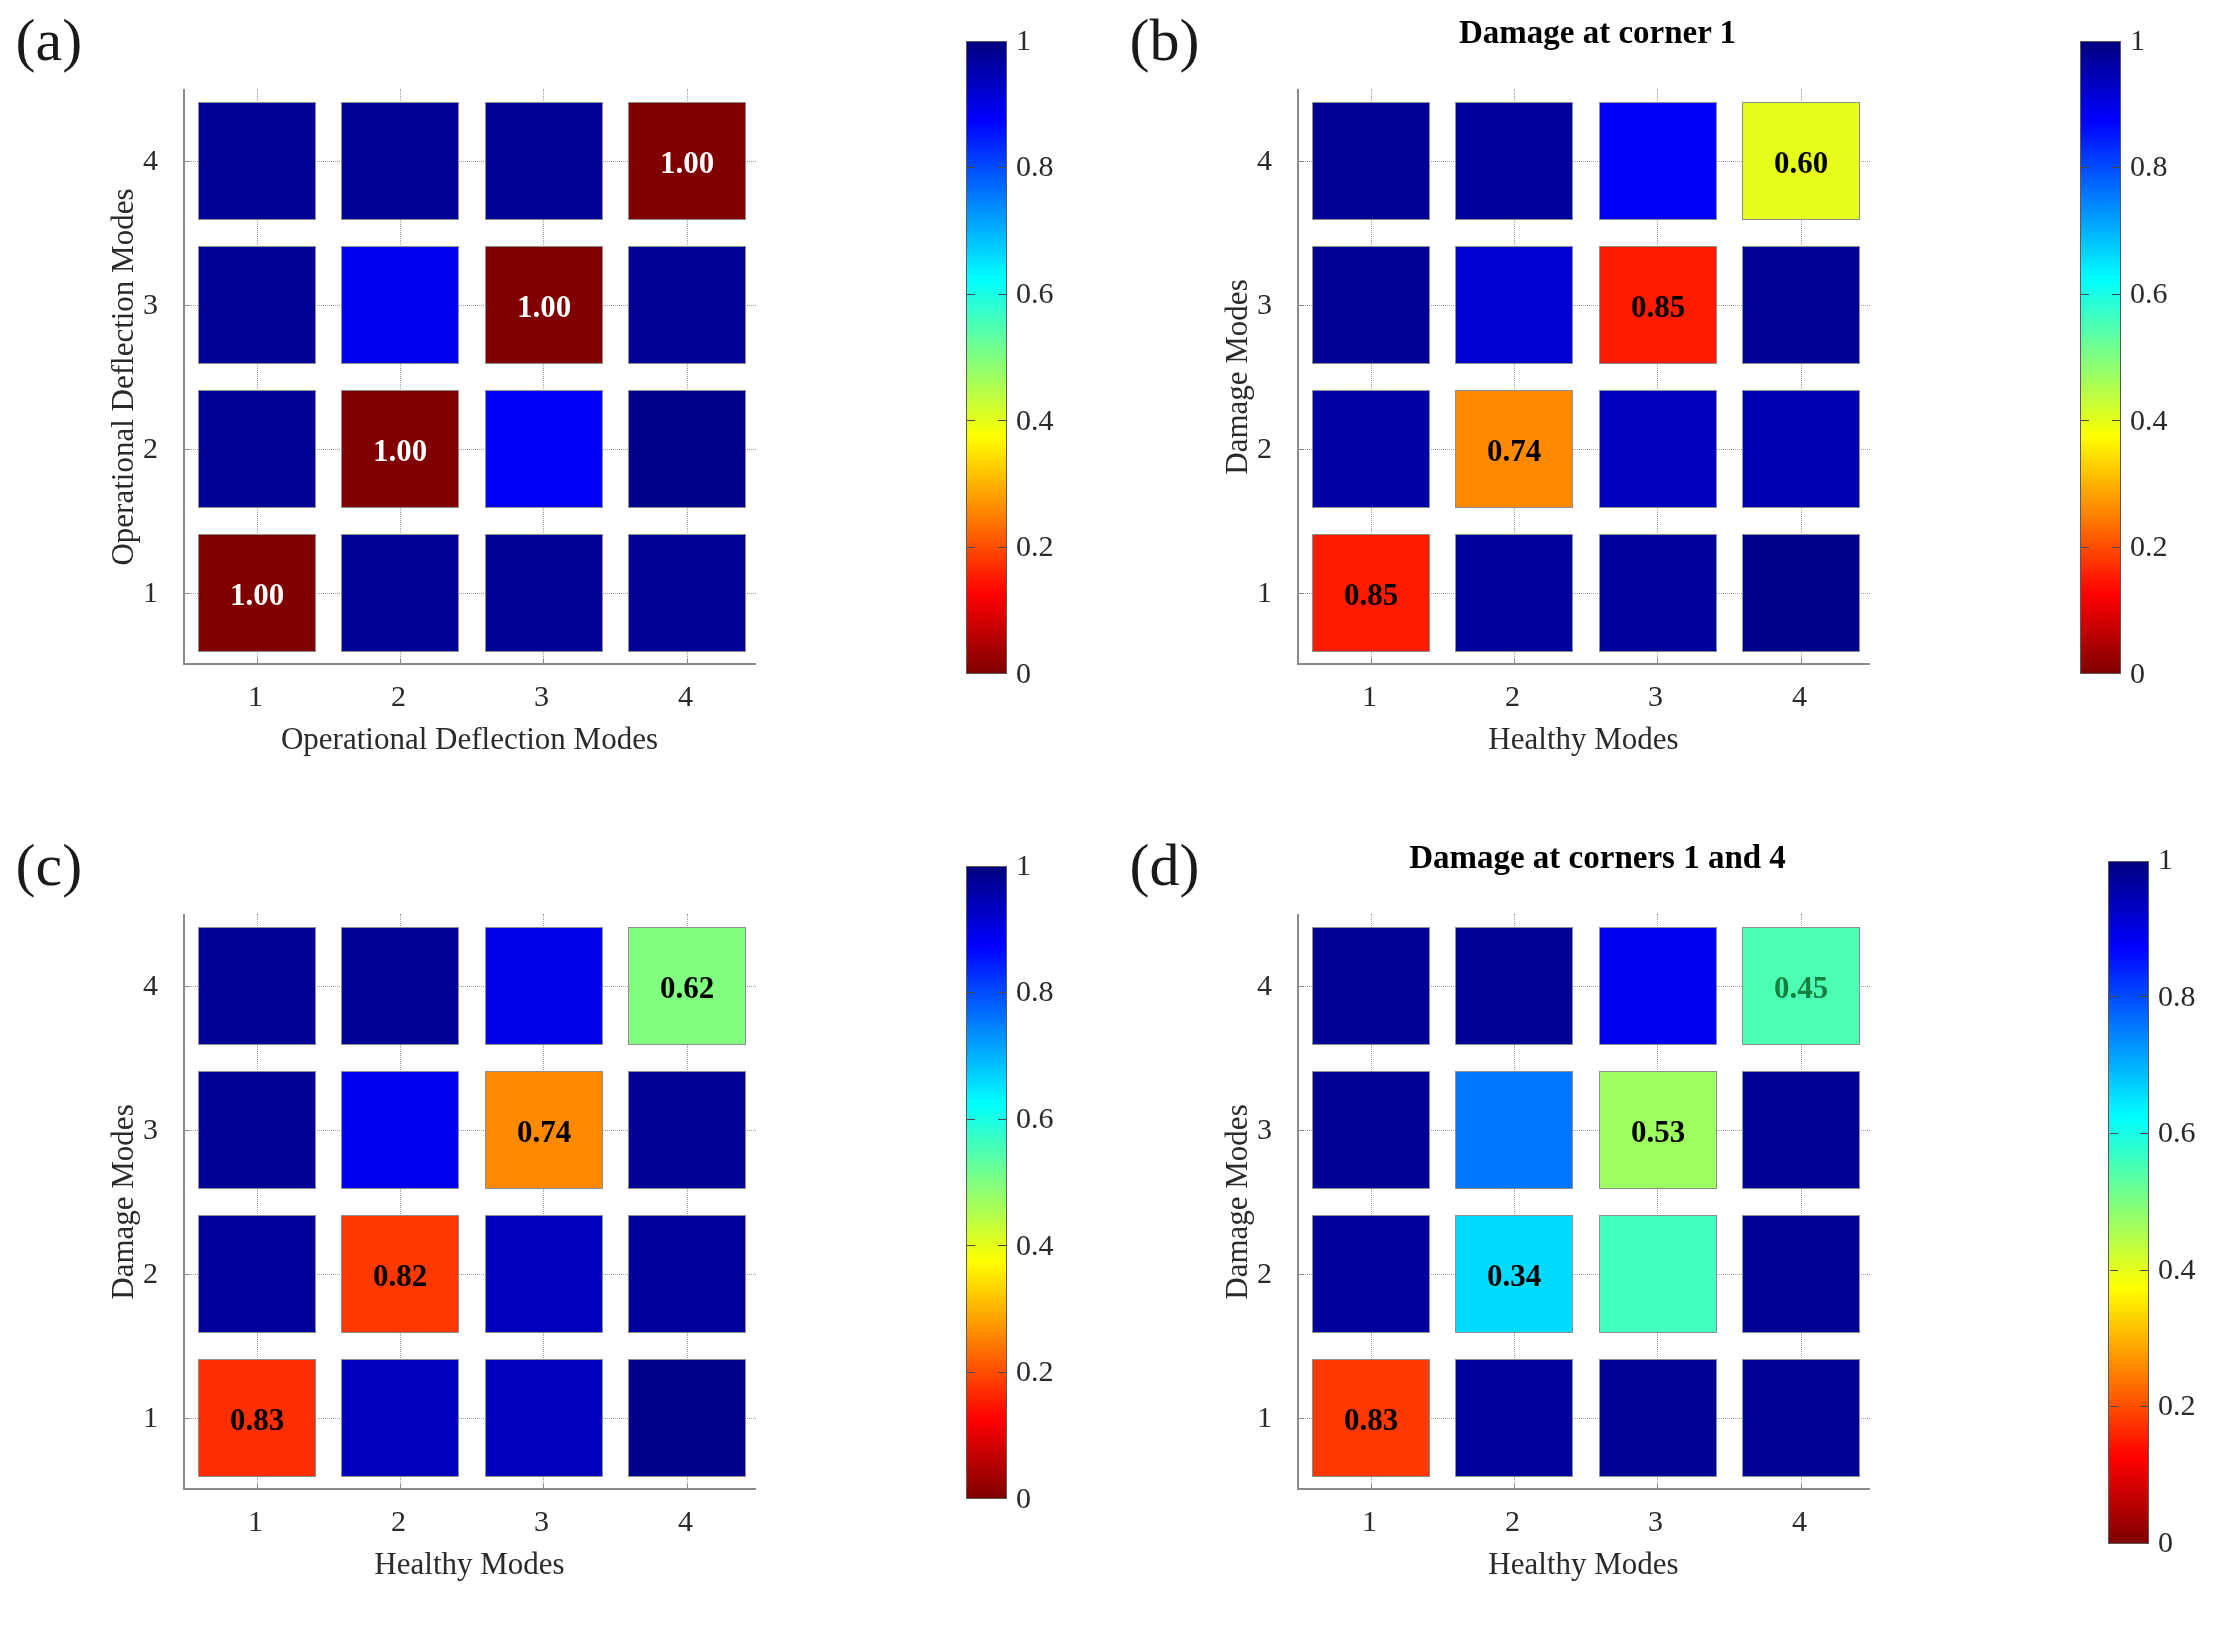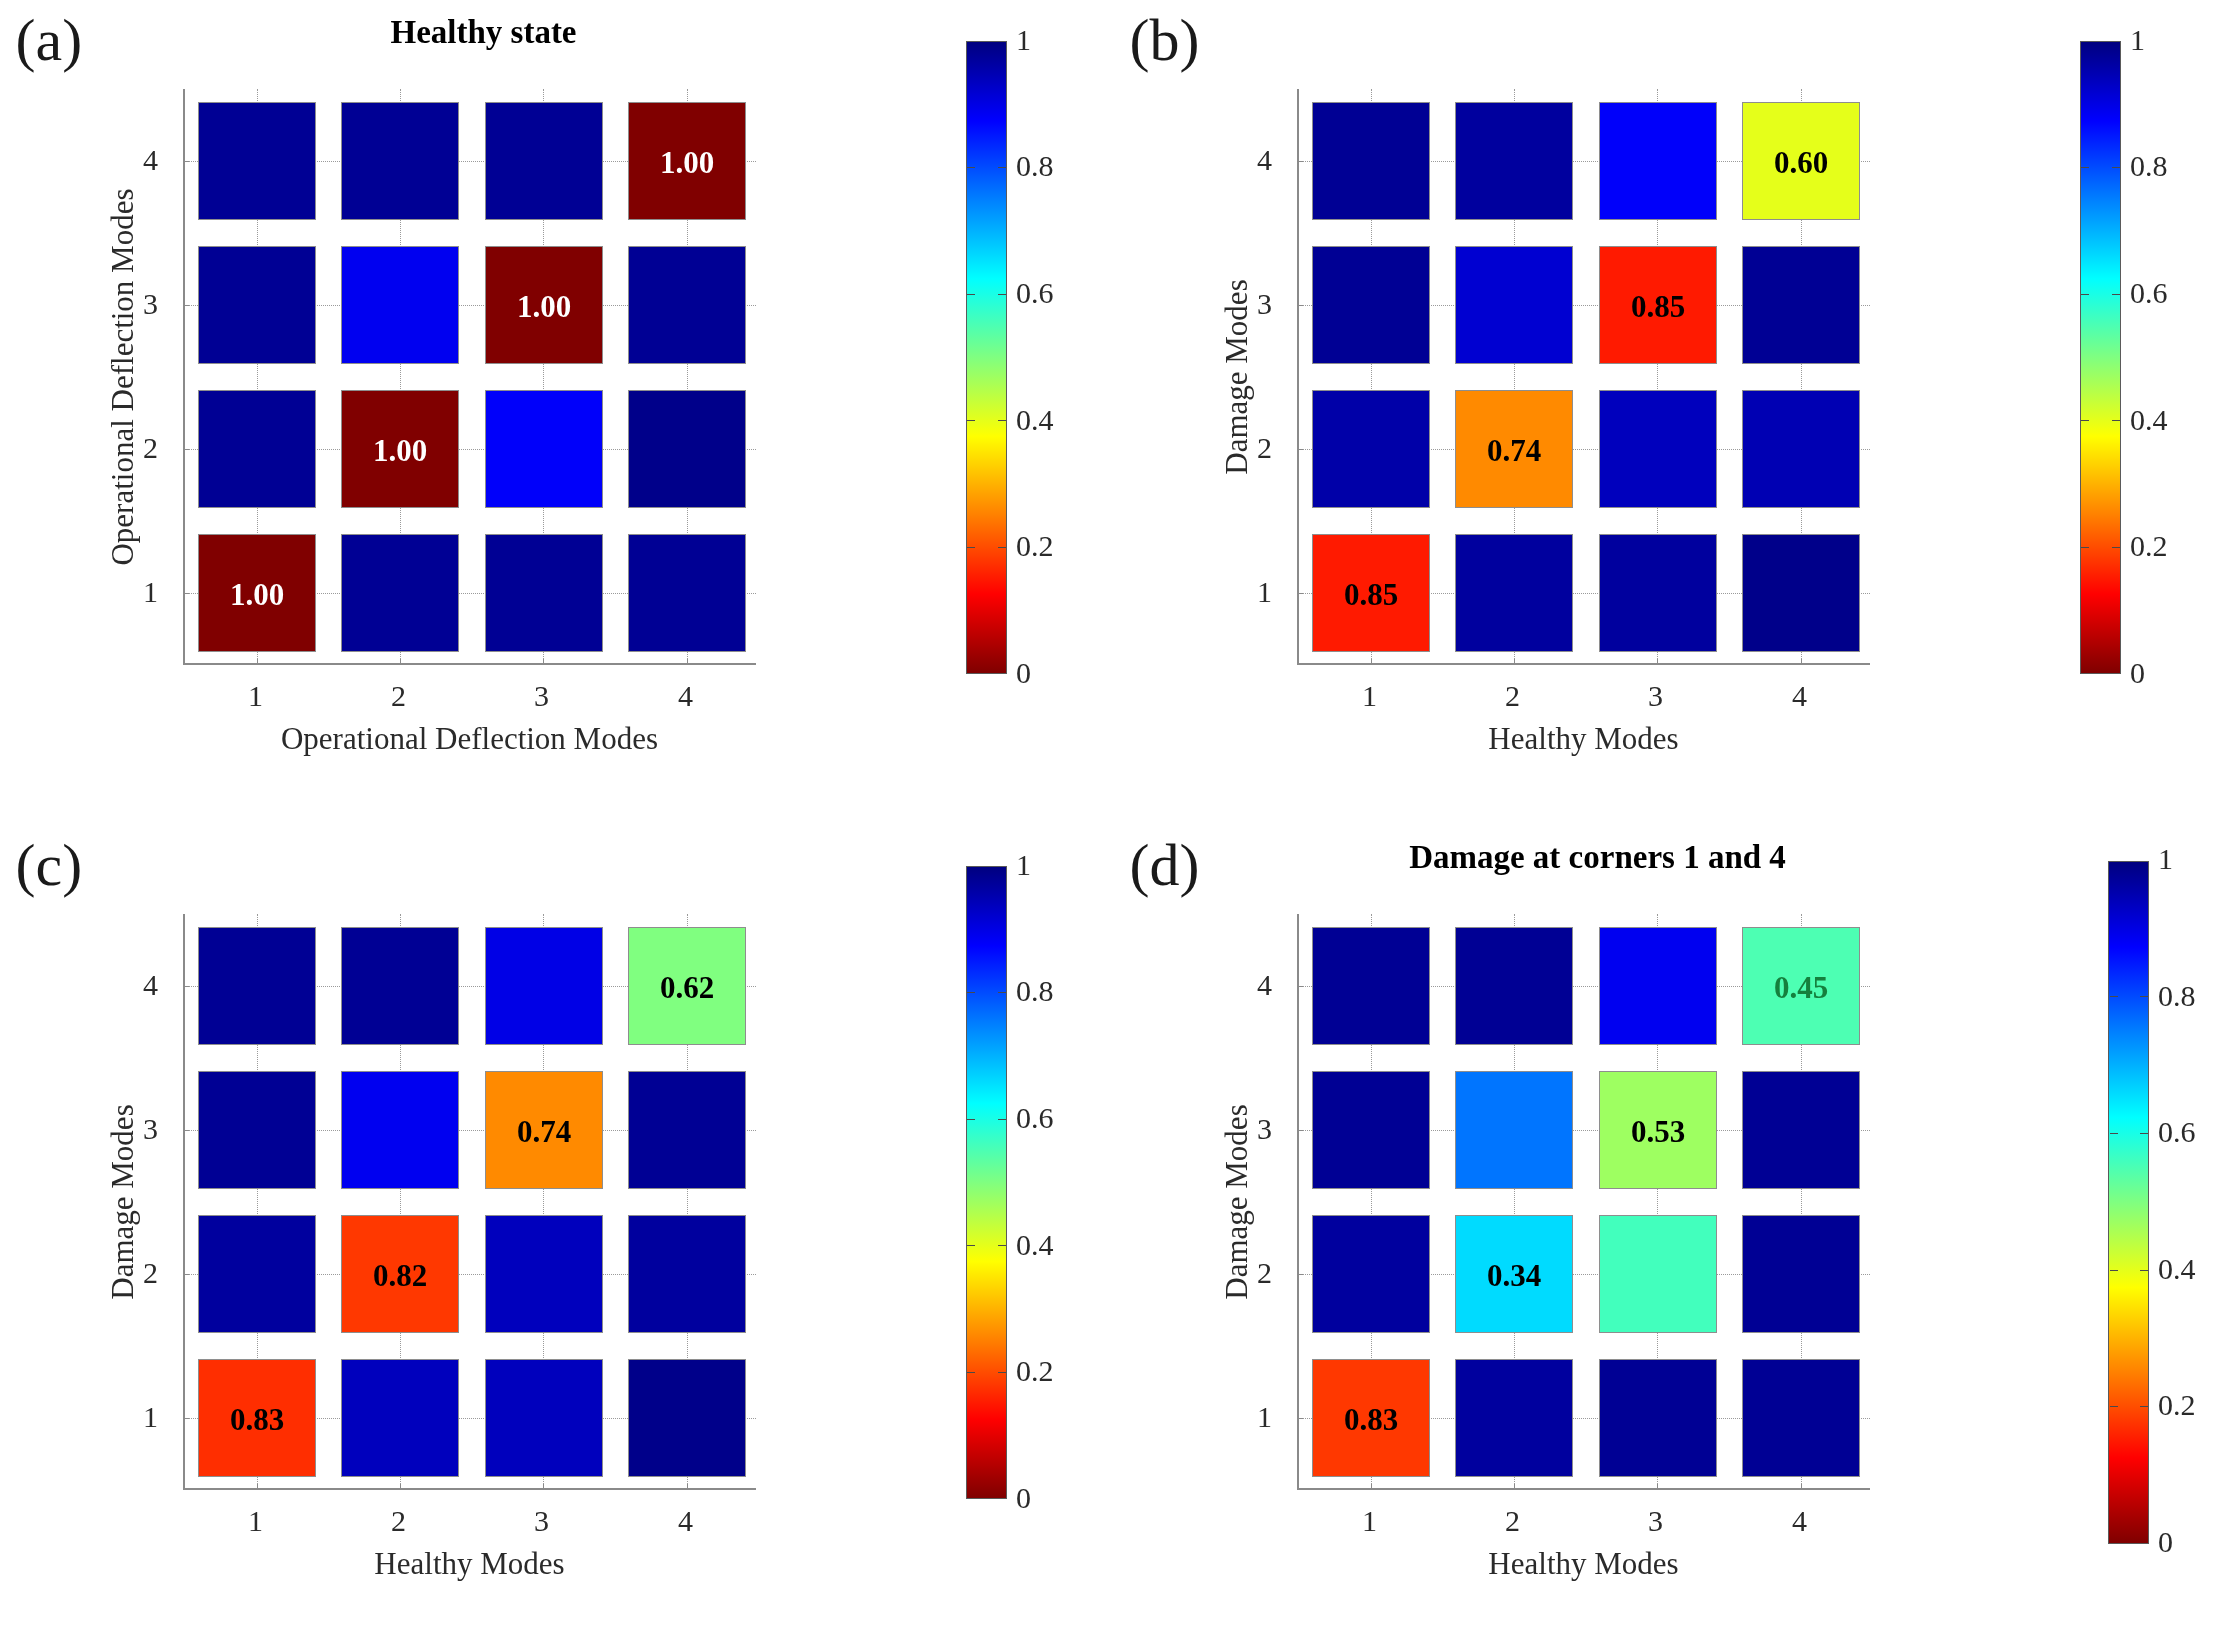--- a/index.html
+++ b/index.html
@@ -112,21 +112,20 @@
     line-height:1;
     white-space:nowrap;
   }
 </style>
 </head>
 <body>
 
 <div class="figure">
   <div class="panel panel-a">
       <div class="panel-letter" style="left: 15.6px; top: 10px;">(a)</div>
-      <div class="panel-title" style="left: 149px; top: 15.6px; width: 669px;">Healthy state</div>
       <div class="plot" style="left: 183px; top: 89px; width: 573px; height: 576px;">
         <div class="grid-v" style="left: 72px;"></div>
         <div class="grid-h" style="top: 504px;"></div>
         <div class="grid-v" style="left: 215px;"></div>
         <div class="grid-h" style="top: 360px;"></div>
         <div class="grid-v" style="left: 358px;"></div>
         <div class="grid-h" style="top: 216px;"></div>
         <div class="grid-v" style="left: 502px;"></div>
         <div class="grid-h" style="top: 72px;"></div>
         <div class="tick-x" style="left: 72px;"></div>
@@ -183,20 +182,21 @@
       <div class="cbar-tick" style="left: 998px; top: 294px;"></div>
       <div class="cbar-tick" style="left: 967px; top: 294px;"></div>
       <div class="cbar-label" style="left: 1016px; top: 278px;">0.6</div>
       <div class="cbar-tick" style="left: 998px; top: 167px;"></div>
       <div class="cbar-tick" style="left: 967px; top: 167px;"></div>
       <div class="cbar-label" style="left: 1016px; top: 151px;">0.8</div>
       <div class="cbar-label" style="left: 1016px; top: 25px;">1</div>
     </div>
   <div class="panel panel-b">
       <div class="panel-letter" style="left: 15.6px; top: 10px;">(b)</div>
+      <div class="panel-title" style="left: 149px; top: 15.6px; width: 669px;">Damage at corner 1</div>
       <div class="plot" style="left: 183px; top: 89px; width: 573px; height: 576px;">
         <div class="grid-v" style="left: 72px;"></div>
         <div class="grid-h" style="top: 504px;"></div>
         <div class="grid-v" style="left: 215px;"></div>
         <div class="grid-h" style="top: 360px;"></div>
         <div class="grid-v" style="left: 358px;"></div>
         <div class="grid-h" style="top: 216px;"></div>
         <div class="grid-v" style="left: 502px;"></div>
         <div class="grid-h" style="top: 72px;"></div>
         <div class="tick-x" style="left: 72px;"></div>

